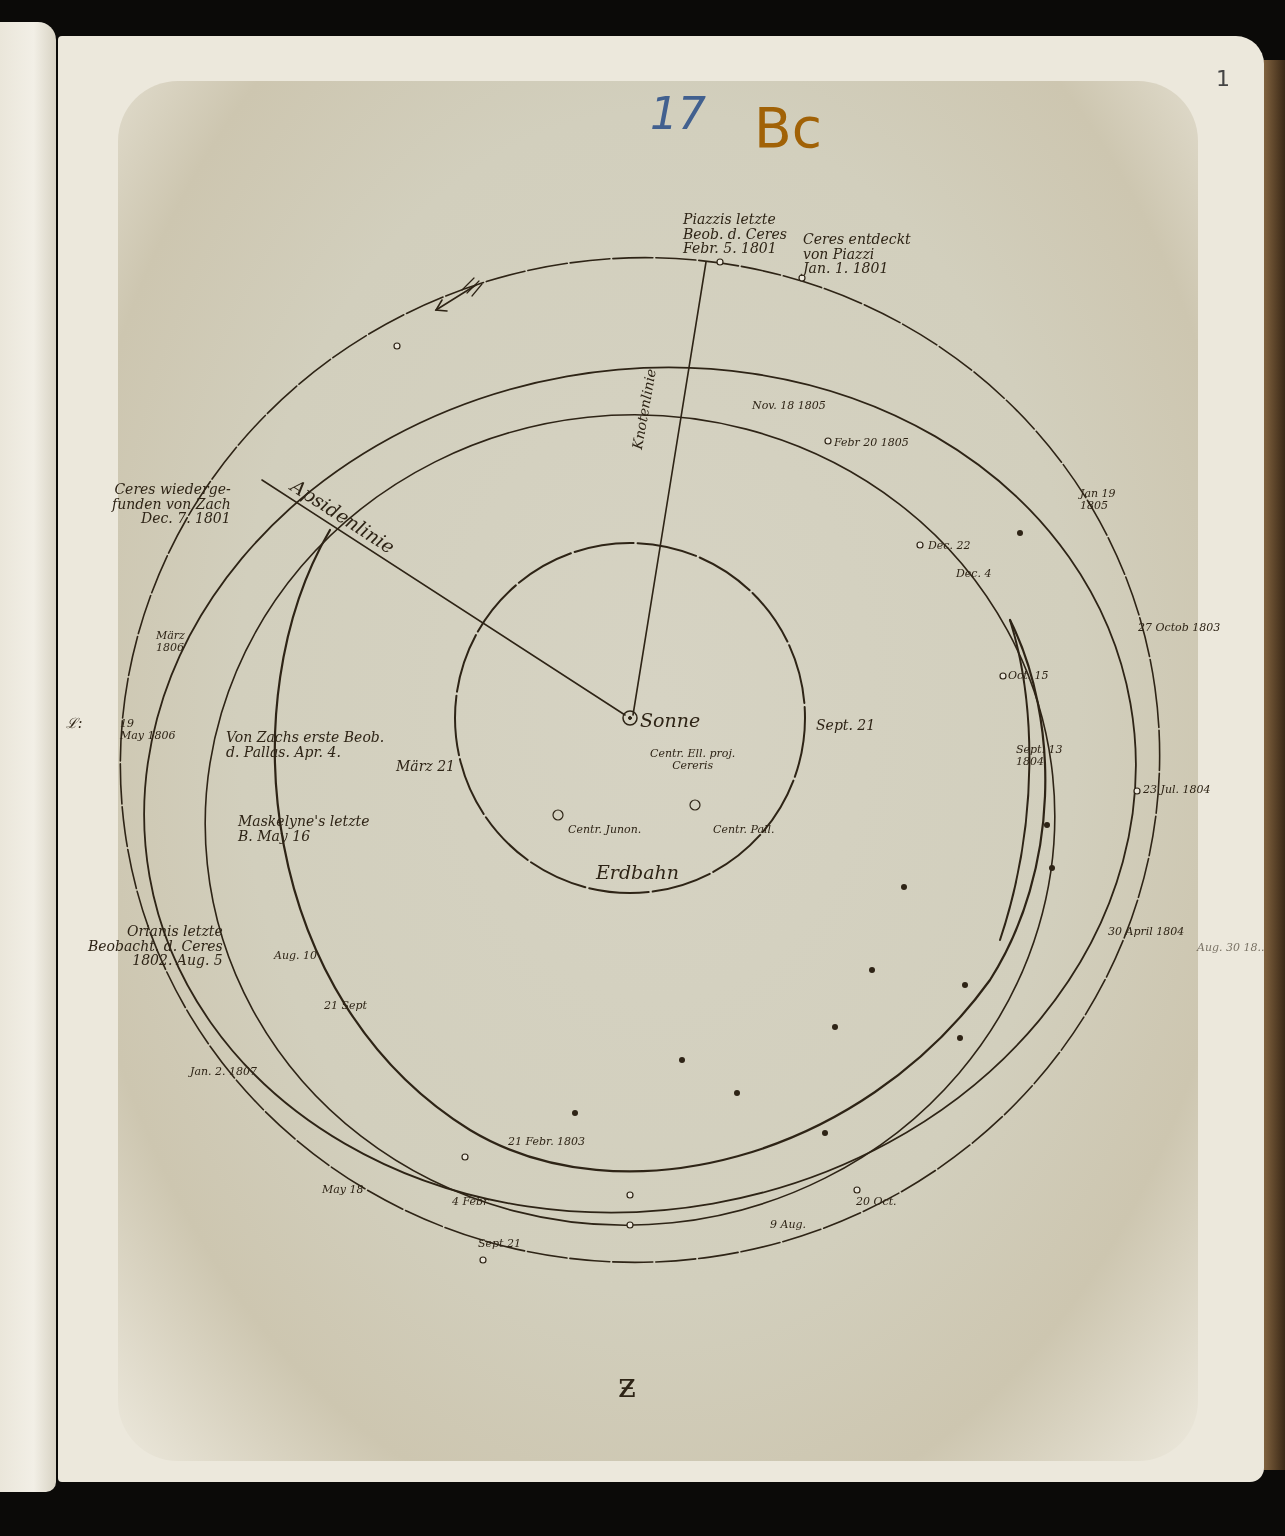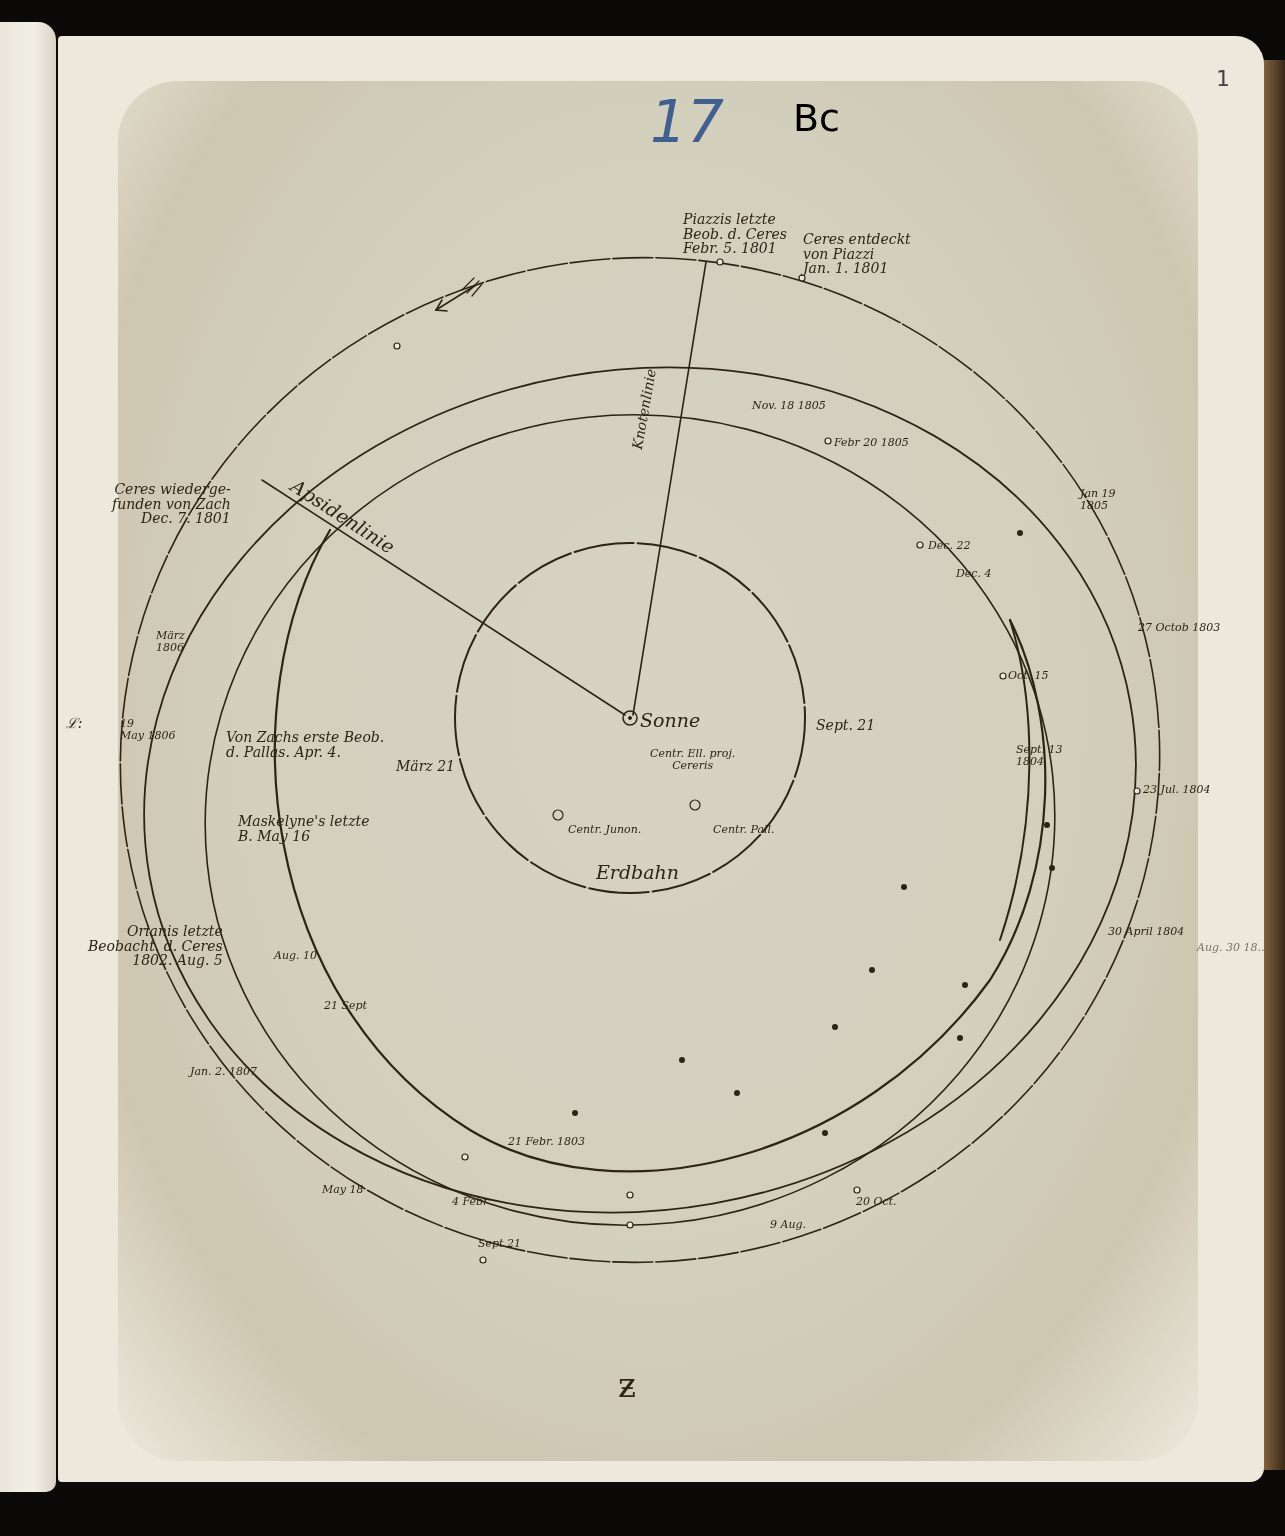--- a/index.html
+++ b/index.html
@@ -84,22 +84,22 @@
         <circle cx="1137" cy="791" r="3"></circle>
       <circle cx="465" cy="1157" r="3"></circle>
         <circle cx="630" cy="1195" r="3"></circle>
         <circle cx="630" cy="1225" r="3"></circle>
       <circle cx="483" cy="1260" r="3"></circle>
         <circle cx="857" cy="1190" r="3"></circle>
         <circle cx="828" cy="441" r="3"></circle>
     </g>
   </svg>
 
-  <div class="archive" style="left:592px;top:52px;font-size:58px;color:#41608f;font-style:italic;">17</div>
-  <div class="archive" style="left:735px;top:60px;font-size:38px;color:#000000;">Bc</div>
+  <div class="archive" style="left:592px;top:52px;font-size:44px;color:#41608f;font-style:italic;">17</div>
+  <div class="archive" style="left:696px;top:60px;font-size:55px;color:#a16207;">Bc</div>
   <div class="archive" style="left:1158px;top:30px;font-size:22px;color:#444;">1</div>
   <div class="lbl xl" style="left:560px;top:1332px;font-style:normal;font-size:34px;">ƶ</div>
 
   <div class="lbl l" style="left:582px;top:675px;">Sonne</div>
   <div class="lbl m" style="left:338px;top:680px;margin-top:43px;">März 21</div>
   <div class="lbl m" style="left:758px;top:682px;">Sept. 21</div>
   <div class="lbl l" style="left:538px;top:827px;">Erdbahn</div>
   <div class="lbl s" style="left:592px;top:712px;text-align:center;">
     <div>Centr. Ell. proj.</div>
       <div>Cereris</div>

